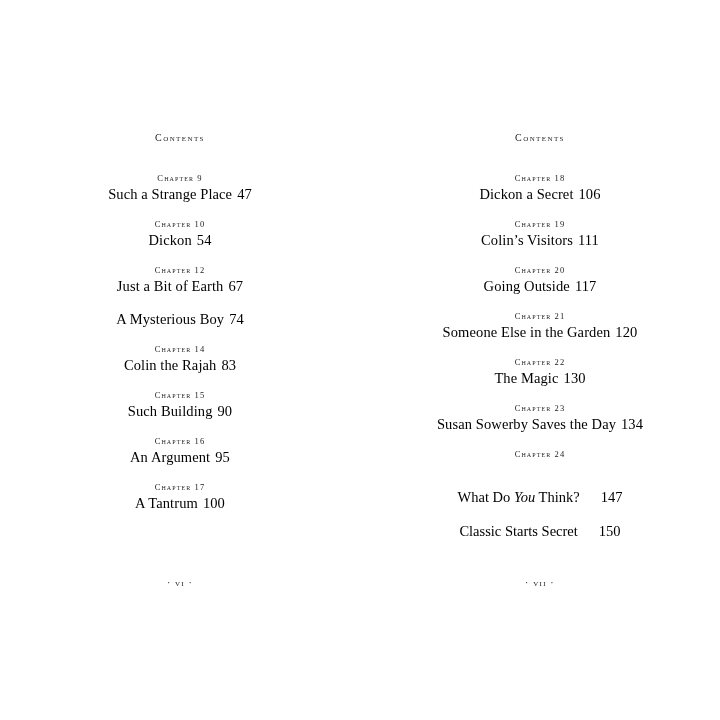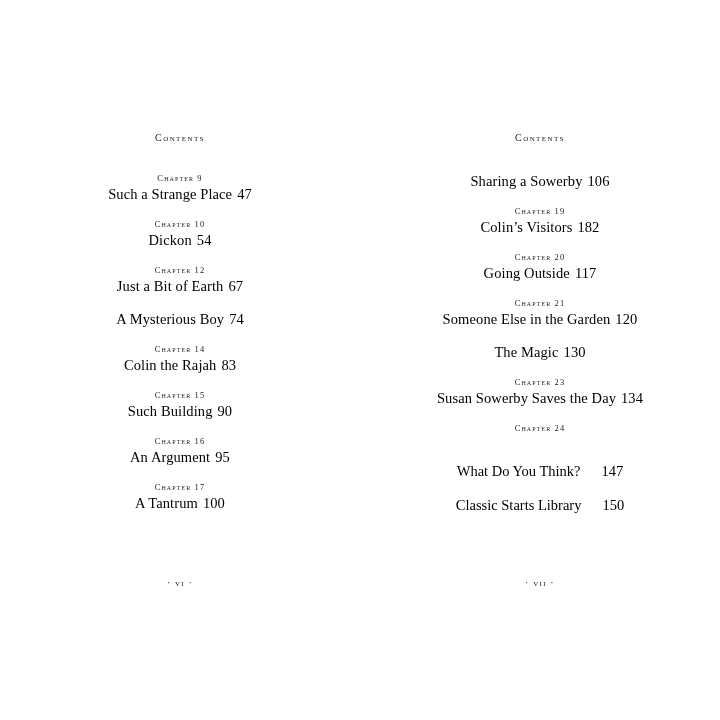--- a/index.html
+++ b/index.html
@@ -67,20 +67,21 @@
   }
   .extra-entry {
     font-size: 14.5px;
     margin-bottom: 17px;
     color: #000000;
   }
   .extra-entry .pg {
     margin-left: 21px;
   }
   .extra-entry .ital {
+    font-style: italic;
     margin-top: 28px;
   }
   .folio {
     position: absolute;
     left: 0;
     right: 0;
     bottom: 132px;
     text-align: center;
     font-size: 10px;
     font-variant: small-caps;
@@ -139,54 +140,56 @@
     </div>
 
     <div class="folio">· vi ·</div>
   </div>
 
   <div class="page">
     <div class="page-inner">
       <div class="running-head">Contents</div>
 
       <div class="entry">
-        <div class="chap-title"><span>Sharing a Sowerby</span><span class="pg">106</span></div>
+        <div class="chap-label">Chapter 18</div>
+        <div class="chap-title"><span>Dickon a Secret</span><span class="pg">106</span></div>
       </div>
 
       <div class="entry">
         <div class="chap-label">Chapter 19</div>
-        <div class="chap-title"><span>Colin’s Visitors</span><span class="pg">182</span></div>
+        <div class="chap-title"><span>Colin’s Visitors</span><span class="pg">111</span></div>
       </div>
 
       <div class="entry">
         <div class="chap-label">Chapter 20</div>
         <div class="chap-title"><span>Going Outside</span><span class="pg">117</span></div>
       </div>
 
       <div class="entry">
         <div class="chap-label">Chapter 21</div>
         <div class="chap-title"><span>Someone Else in the Garden</span><span class="pg">120</span></div>
       </div>
 
       <div class="entry">
+        <div class="chap-label">Chapter 22</div>
         <div class="chap-title"><span>The Magic</span><span class="pg">130</span></div>
       </div>
 
       <div class="entry">
         <div class="chap-label">Chapter 23</div>
         <div class="chap-title"><span>Susan Sowerby Saves the Day</span><span class="pg">134</span></div>
       </div>
 
       <div class="entry">
         <div class="chap-label">Chapter 24</div>
       </div>
 
       <div class="extra-entries">
         <div class="extra-entry"><span>What Do </span><span class="ital">You</span><span> Think?</span><span class="pg">147</span></div>
 
-        <div class="extra-entry"><span>Classic Starts Library</span><span class="ital"></span><span></span><span class="pg">150</span></div>
+        <div class="extra-entry"><span>Classic Starts Secret</span><span class="ital"></span><span></span><span class="pg">150</span></div>
       </div>
     </div>
 
     <div class="folio">· vii ·</div>
   </div>
 
 </div>
 
 </body></html>

